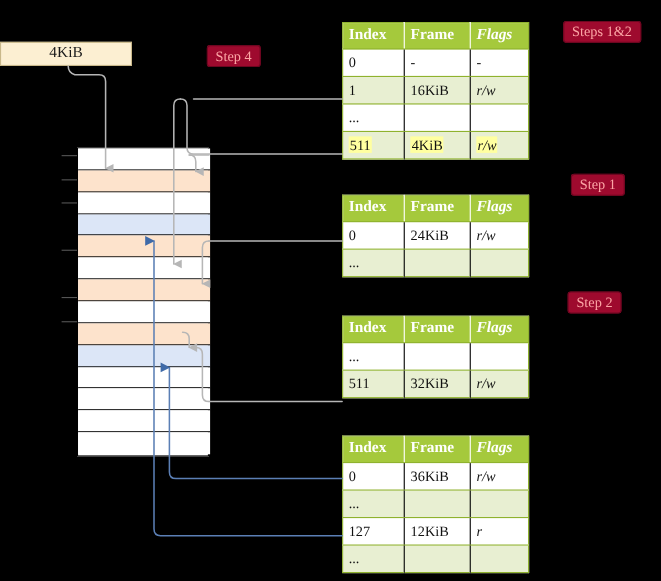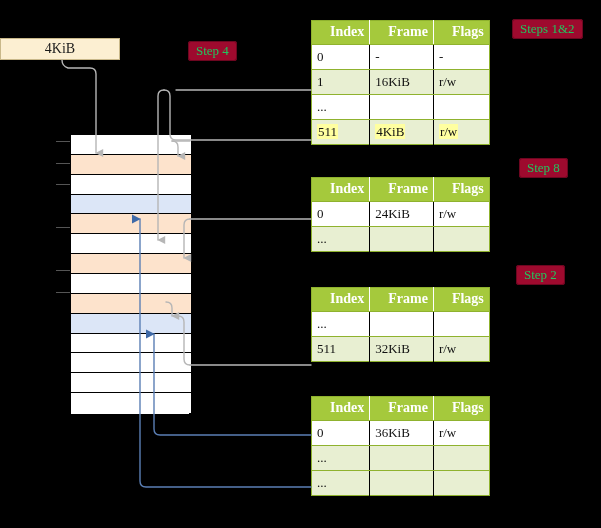--- a/index.html
+++ b/index.html
@@ -30,21 +30,21 @@
     font-size: 14px;
     line-height: 20px;
     text-align: center;
     white-space: nowrap;
   }
 
   
   .badge {
     position: absolute;
     background: #9e0a2e;
-    color: #22c55e;
+    color: #fca5a5;
     font-size: 13px;
     line-height: 17px;
     padding: 1px 8px 2px 8px;
     border-radius: 3px;
     white-space: nowrap;
     box-shadow: 0 0 0 1px #6d0620 inset;
   }
   .badge-steps12 { left: 512px; top: 19px; }
   .badge-step0   { left: 188px; top: 41px; }
   .badge-step3   { left: 519px; top: 158px; }
@@ -90,40 +90,40 @@
     border: 1px solid #8fb22e;
     background: #ffffff;
     font-size: 13px;
     color: #111111;
   }
   .ptable th {
     background: #a5c93c;
     color: #ffffff;
     font-weight: bold;
     text-align: left;
-    padding: 3px 5px 4px 18px;
+    padding: 3px 5px 4px 5px;
     border-right: 1px solid #ffffff;
     border-bottom: 1px solid #8fb22e;
     font-size: 14px;
   }
   .ptable th:last-child { border-right: none; }
   .ptable td {
     padding: 3px 5px 3px 5px;
     border-right: 1px solid #000000;
     border-bottom: 1px solid #8fb22e;
     background: #ffffff;
     height: 18px;
     vertical-align: middle;
   }
   .ptable td:last-child { border-right: none; }
   .ptable tr.alt td { background: #e8efd2; }
   .ptable tr:last-child td { border-bottom: none; }
   .ptable .c-index { width: 55px; }
   .ptable .c-frame { width: 57px; }
-  .ptable .c-flags { width: 50px; }
+  .ptable .c-flags { width: 50px; font-style: italic; }
   .hl { background: #ffffa0; padding: 0 1px; }
 
   .t1 { left: 311px; top: 20px; width: 170px; }
   .t2 { left: 311px; top: 177px; width: 170px; }
   .t3 { left: 311px; top: 287px; width: 170px; }
   .t4 { left: 311px; top: 396px; width: 170px; }
 
   
   #wires {
     position: absolute;
@@ -136,21 +136,21 @@
 </style>
 </head>
 <body>
 
 <div id="root">
 
   <div class="src-box">4KiB</div>
 
   <div class="badge badge-steps12">Steps 1&amp;2</div>
   <div class="badge badge-step0">Step 4</div>
-  <div class="badge badge-step3">Step 8</div>
+  <div class="badge badge-step3">Step 1</div>
   <div class="badge badge-step4">Step 2</div>
 
   <div class="tick" style="top:141px"></div>
   <div class="tick" style="top:163px"></div>
   <div class="tick" style="top:184px"></div>
   <div class="tick" style="top:227px"></div>
   <div class="tick" style="top:270px"></div>
   <div class="tick" style="top:292px"></div>
 
   <div class="mem" id="mem-col">
@@ -258,20 +258,25 @@
         <tr>
           <td class="c-index">0</td>
           <td class="c-frame">36KiB</td>
           <td class="c-flags">r/w</td>
         </tr>
         <tr class="alt">
           <td class="c-index">...</td>
           <td class="c-frame"></td>
           <td class="c-flags"></td>
         </tr>
+        <tr>
+          <td class="c-index">127</td>
+          <td class="c-frame">12KiB</td>
+          <td class="c-flags">r</td>
+        </tr>
         <tr class="alt">
           <td class="c-index">...</td>
           <td class="c-frame"></td>
           <td class="c-flags"></td>
         </tr>
       </tbody>
   </table>
 
   <svg id="wires" viewBox="0 0 601 528">
     <defs>

